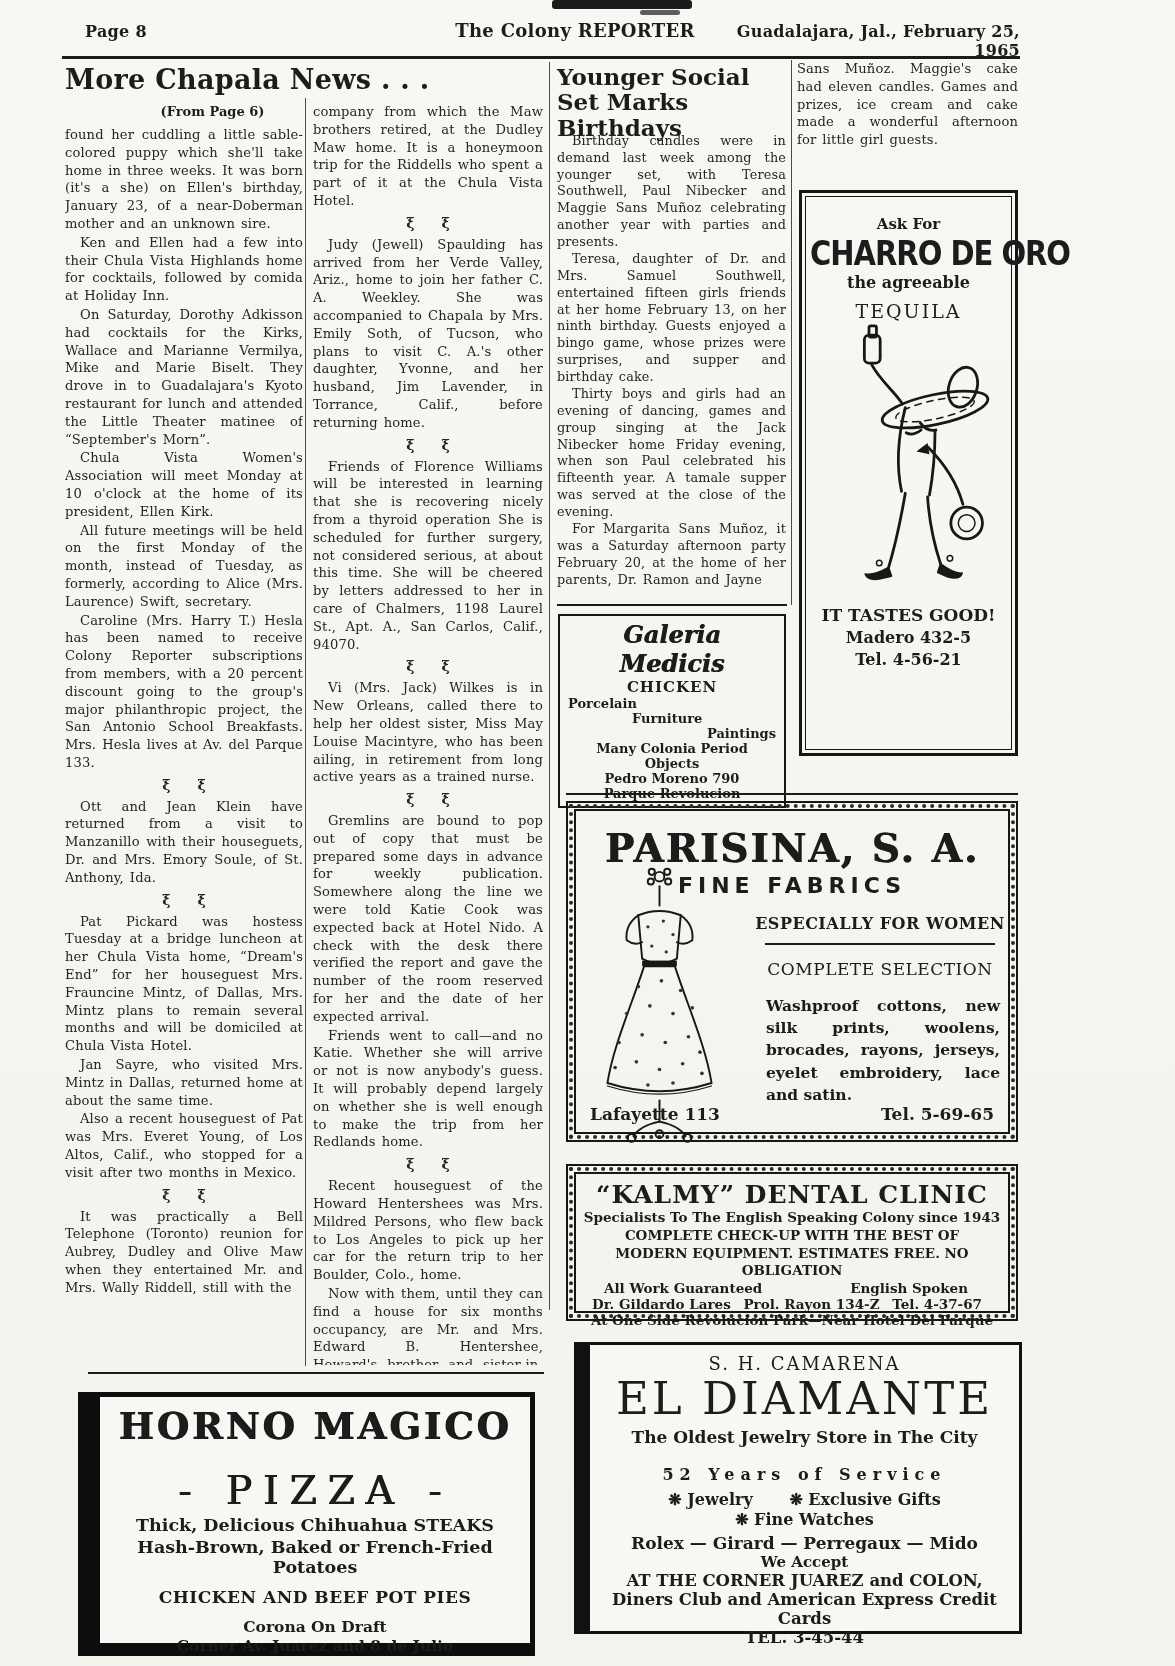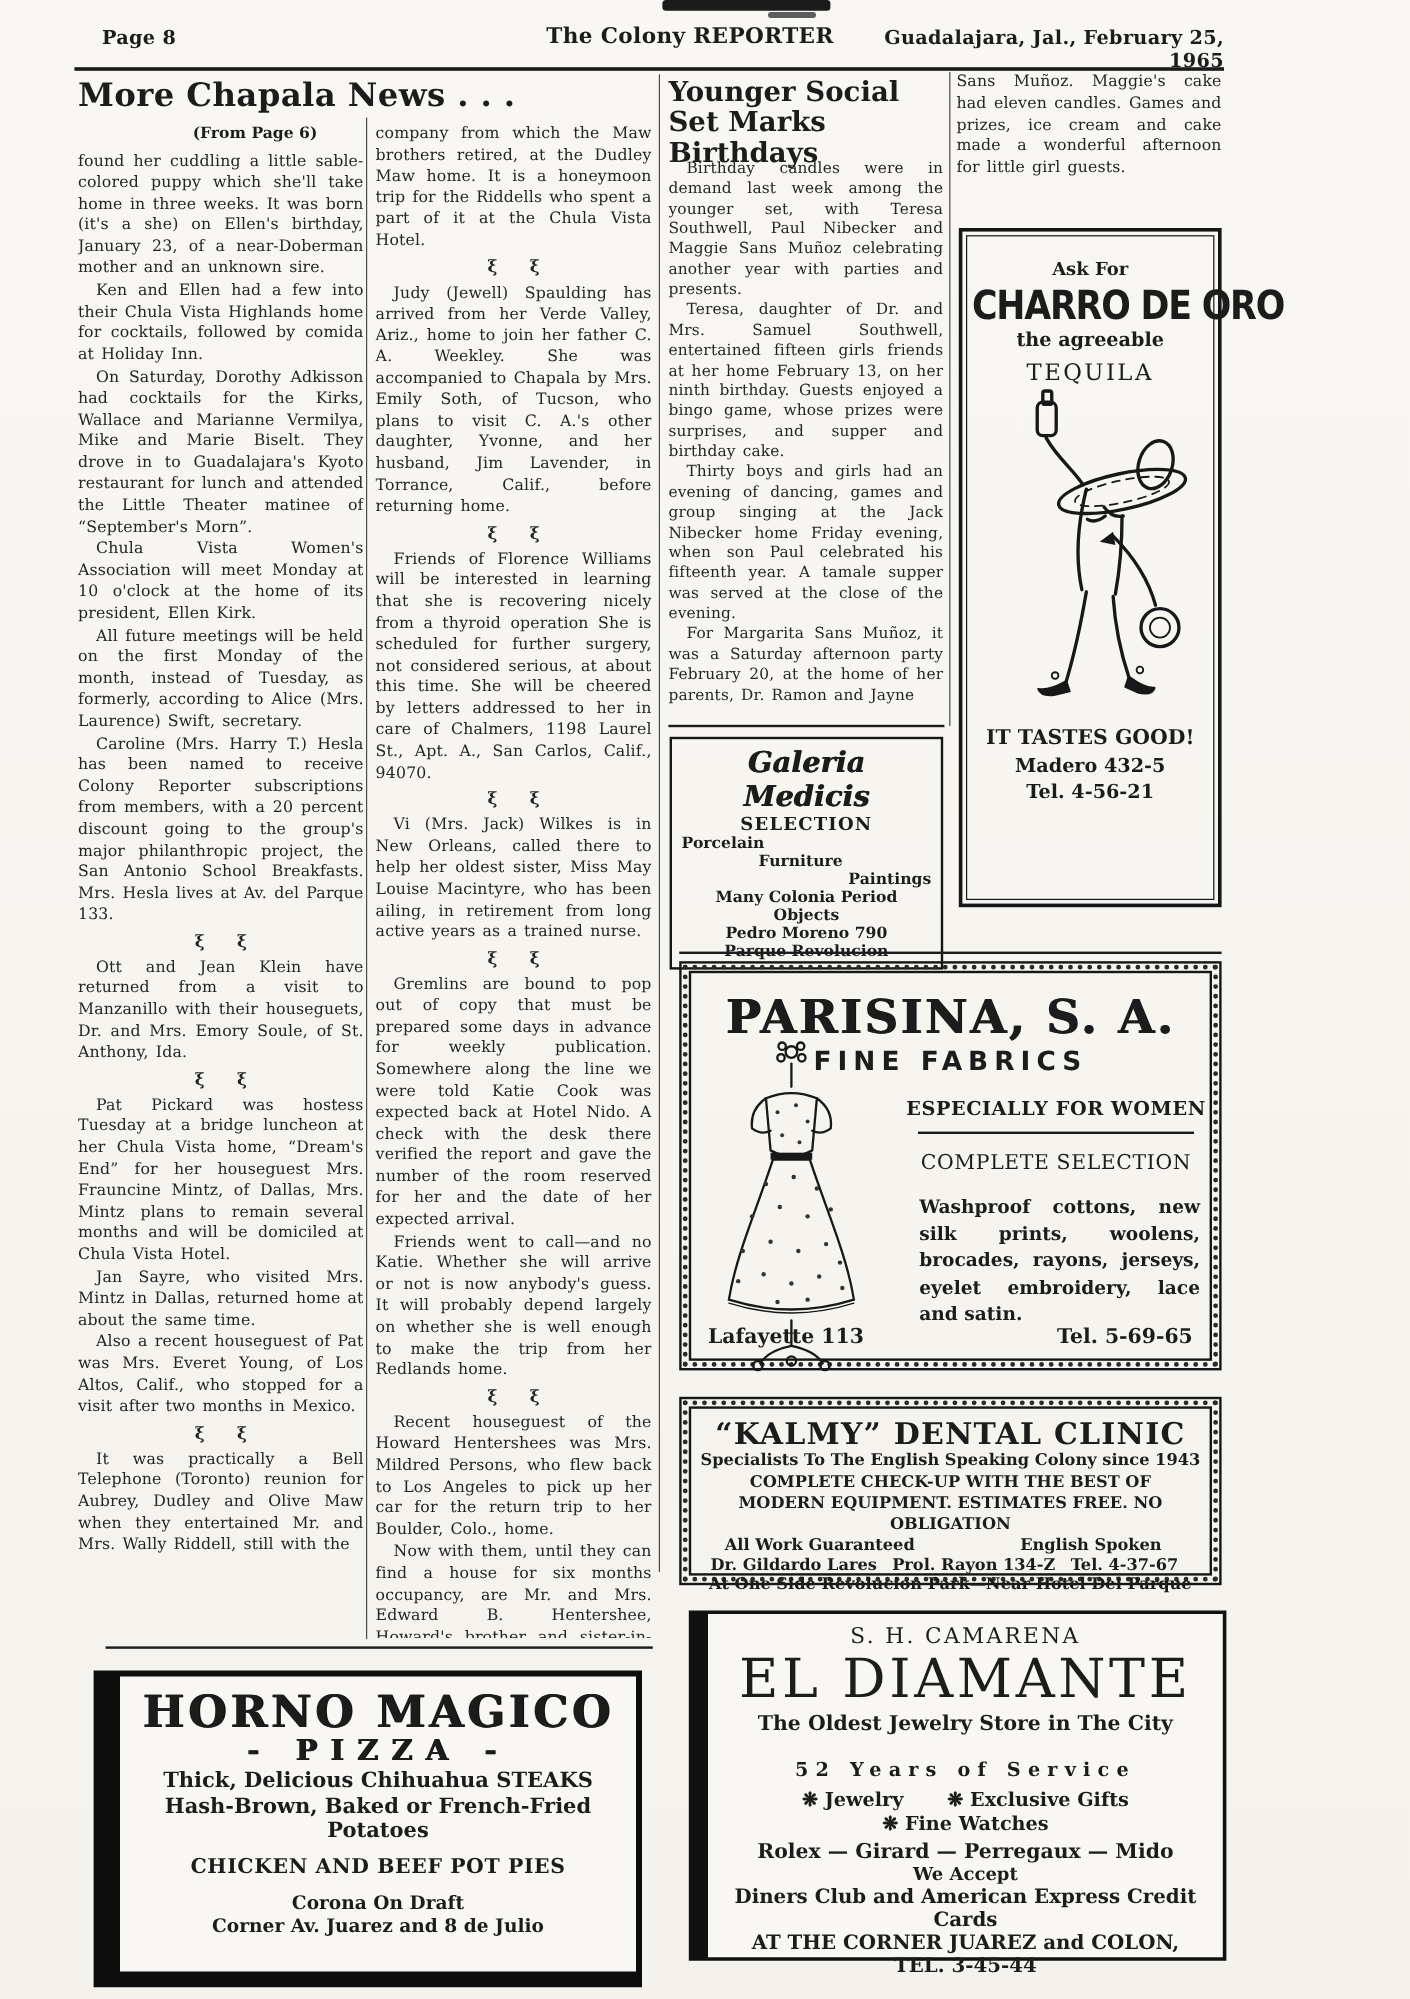--- a/index.html
+++ b/index.html
@@ -79,21 +79,21 @@
   .d-items { display:flex; justify-content:space-around; padding:0 60px; font-size:16px; font-weight:700; margin-top:6px; }
   .d-item { white-space:nowrap; }
   .d-mid { font-size:16px; font-weight:700; margin-top:1px; }
   .d-brands { font-size:17px; font-weight:700; margin-top:4px; }
   .d-sm { font-size:15px; font-weight:700; }
   .d-big { font-size:16.5px; font-weight:700; }
 
   .horno-frame { border:5px solid #0d0d0d; border-left:22px solid #0d0d0d; border-bottom:13px solid #0d0d0d;
                  height:100%; text-align:center; padding-top:10px; background:#f8f7f3; }
   .h-name { font-size:37px; font-weight:700; letter-spacing:3px; line-height:1.05; text-shadow:1px 0 #111; }
-  .h-pizza { font-size:24px; font-weight:700; letter-spacing:11px; line-height:1.1; text-shadow:1px 0 #111; }
+  .h-pizza { font-size:39px; font-weight:400; letter-spacing:11px; line-height:1.1; text-shadow:1px 0 #111;margin-top:24px; }
   .h-l { font-size:17.5px; font-weight:700; margin-top:2px; }
   .h-l3 { font-size:17px; font-weight:700; margin-top:10px; letter-spacing:.5px; }
   .h-l4 { font-size:15.5px; font-weight:700; margin-top:10px; }
   .h-l5 { font-size:15.5px; font-weight:700; }
 </style>
 </head>
 <body>
 
 <div class="page">
 
@@ -190,21 +190,21 @@
         <div class="charro-slogan">IT TASTES GOOD!</div>
         <div class="charro-addr">Madero 432-5</div>
         <div class="charro-addr">Tel. 4-56-21</div>
       </div>
     </div>
   </div>
 
   <div class="ad" style="left:558px;top:614px;width:228px;height:194px;">
     <div class="galeria-frame">
       <div class="galeria-name">Galeria Medicis</div>
-      <div class="galeria-line g-antiques">SELECTION</div>
+      <div class="galeria-line g-antiques">CHICKEN</div>
       <div class="galeria-line">Porcelain</div>
       <div class="galeria-line" style="margin-left:64px;">Furniture</div>
       <div class="galeria-line g-r">Paintings</div>
       <div class="galeria-line g-c">Many Colonia Period</div>
       <div class="galeria-line g-c">Objects</div>
       <div class="galeria-line g-c">Pedro Moreno 790</div>
       <div class="galeria-line g-c">Parque Revolucion</div>
     </div>
   </div>
 
@@ -306,22 +306,22 @@
       <div class="d-name">EL DIAMANTE</div>
       <div class="d-l1">The Oldest Jewelry Store in The City</div>
       <div class="d-l2">52 Years of Service</div>
       <div class="d-items">
         <span class="d-item">❋  Jewelry</span>
         <span class="d-item">❋  Exclusive Gifts</span>
       </div>
       <div class="d-mid">❋  Fine Watches</div>
       <div class="d-brands">Rolex — Girard — Perregaux — Mido</div>
       <div class="d-sm">We Accept</div>
+      <div class="d-big">AT THE CORNER JUAREZ and COLON,</div>
       <div class="d-big">Diners Club and American Express Credit Cards</div>
-      <div class="d-big">AT THE CORNER JUAREZ and COLON,</div>
       <div class="d-big">TEL. 3-45-44</div>
     </div>
   </div>
 
   <div class="hrule" style="left:88px;top:1372px;width:456px;height:2px;"></div>
 
   <div class="ad" style="left:78px;top:1392px;width:457px;height:264px;">
     <div class="horno-frame">
       <div class="h-name">HORNO MAGICO</div>
       <div class="h-pizza">- PIZZA -</div>

